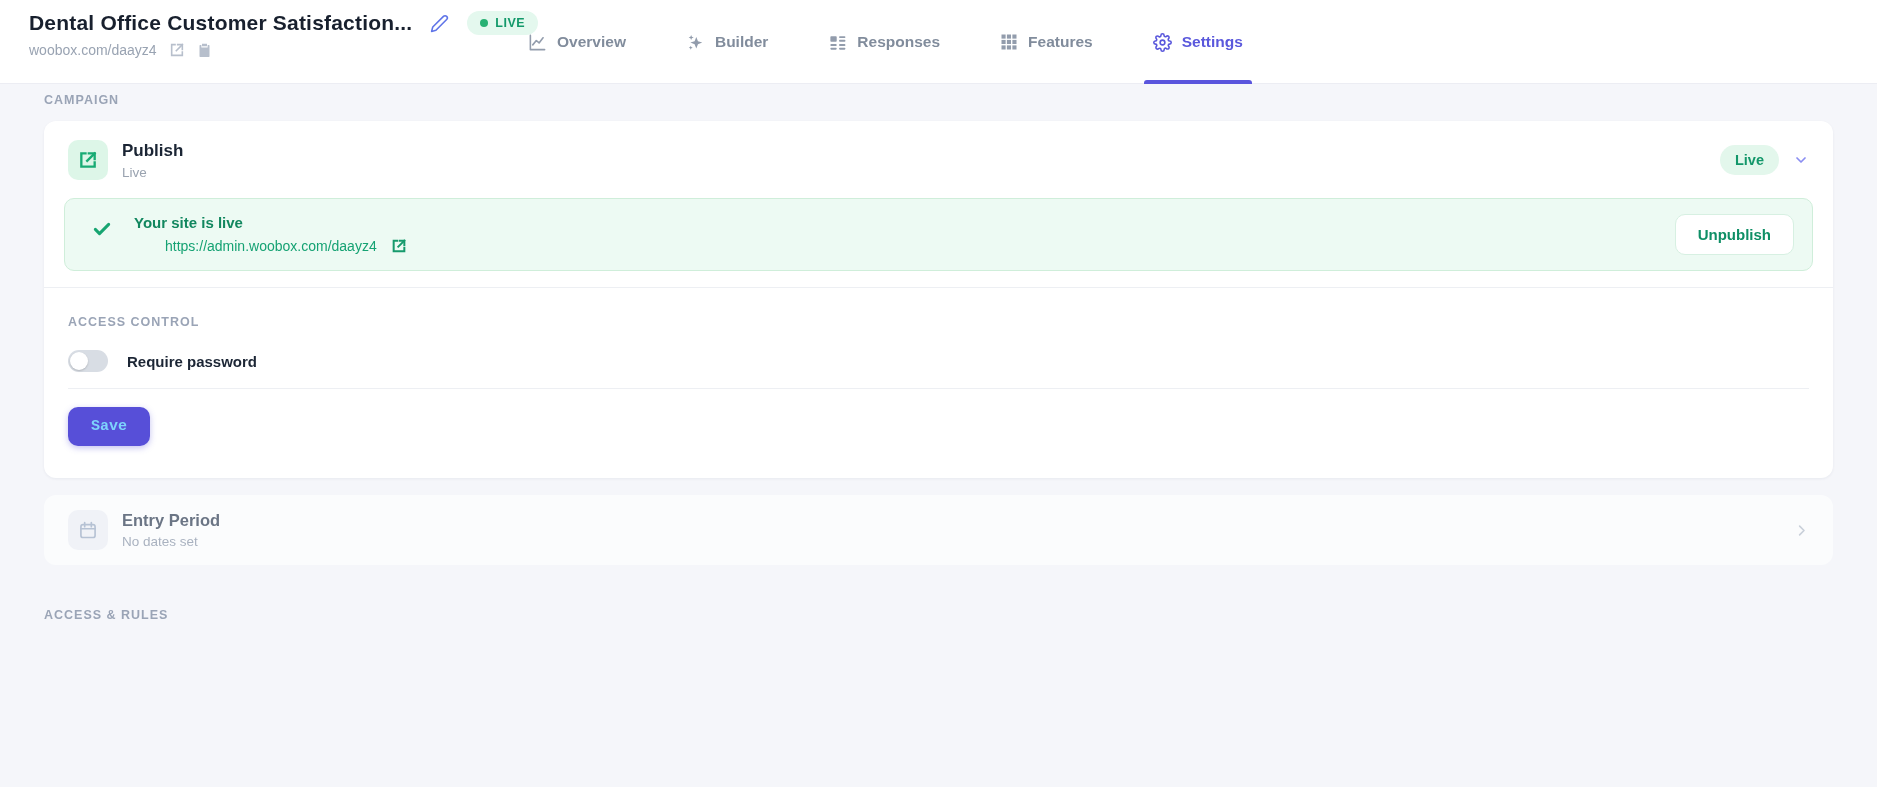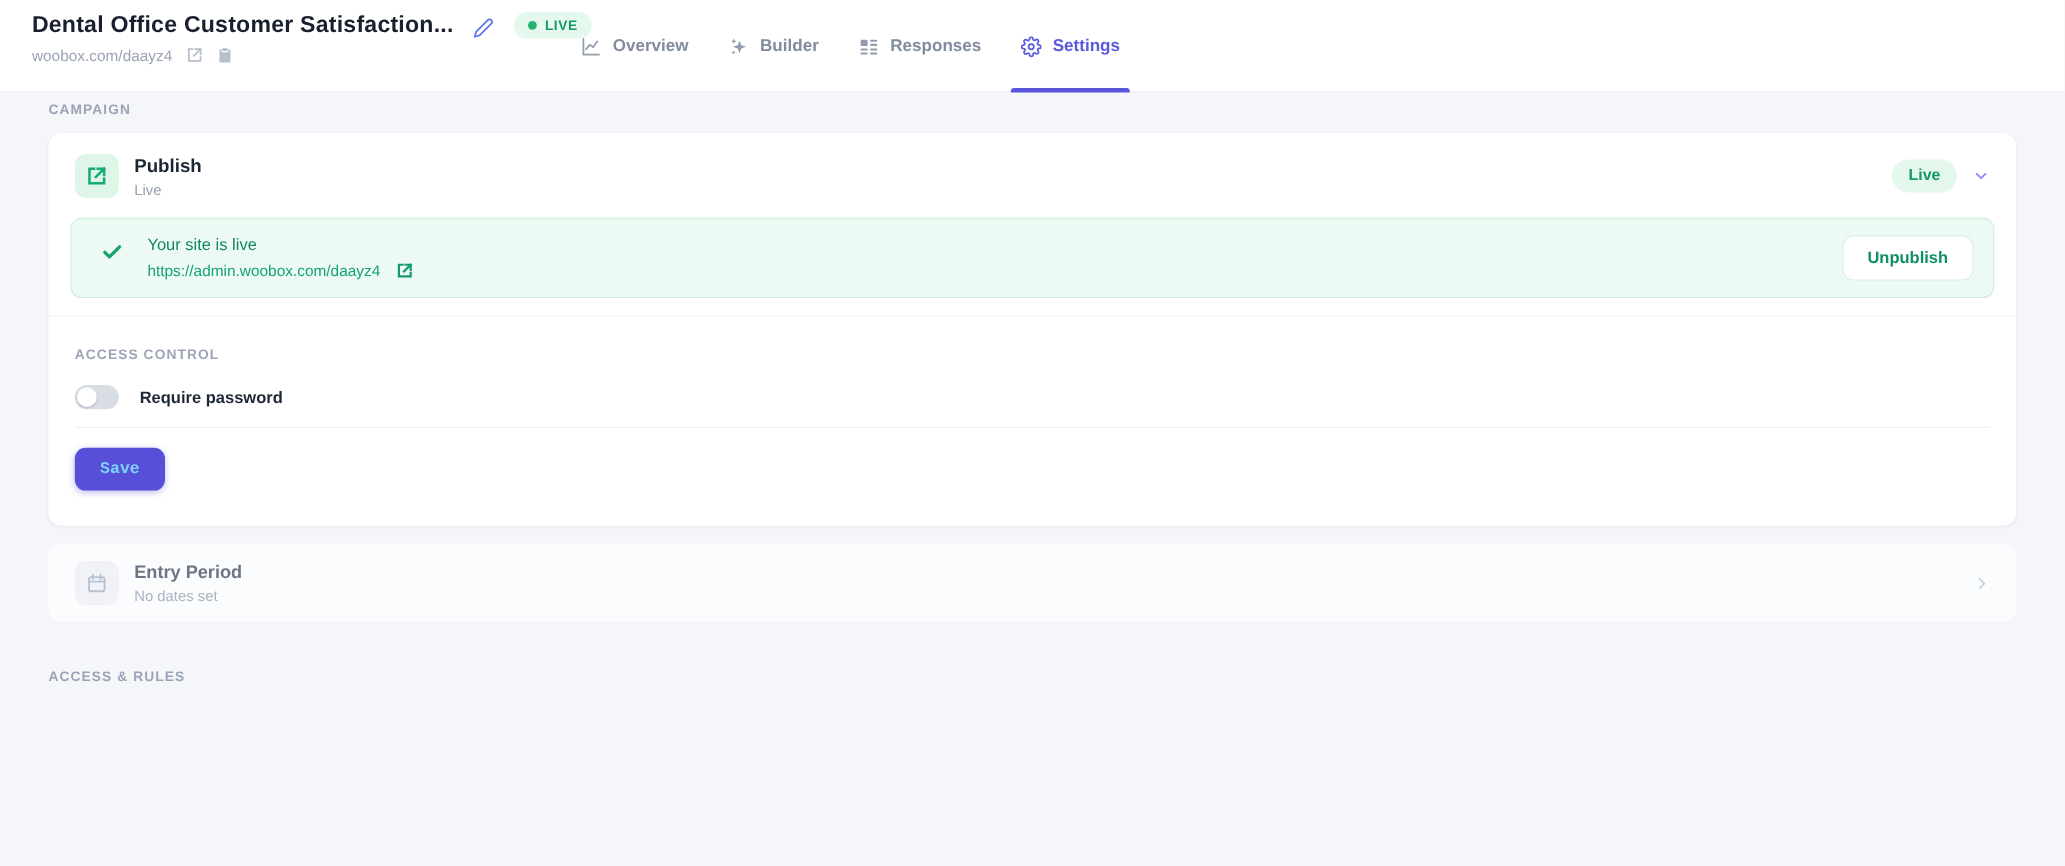--- a/index.html
+++ b/index.html
@@ -2,32 +2,32 @@
 <html><head>
 <meta charset="utf-8">
 <style>
   * { margin:0; padding:0; box-sizing:border-box; }
   html,body { width:1877px; height:787px; overflow:hidden; }
   body { font-family:"Liberation Sans", sans-serif; background:#f5f6fa; color:#1b2534; }
 
   
   .header { position:relative; height:84px; background:#fff; border-bottom:1px solid #ecedf3; }
   .title-block { position:absolute; left:29px; top:11px; }
-  .title-row { display:flex; align-items:flex-end; gap:18px; }
+  .title-row { display:flex; align-items:center; gap:18px; }
   .page-title { font-size:21px; font-weight:700; color:#18202e; letter-spacing:.2px; }
   .pencil { color:#5f74e8; display:flex; cursor:pointer; }
   .live-pill { display:flex; align-items:center; gap:7px; background:#e4f8ee; border-radius:14px; padding:5px 13px; }
   .live-dot { width:8px; height:8px; border-radius:50%; background:#27b173; }
   .live-pill span { font-size:12.5px; font-weight:700; color:#13996a; letter-spacing:.5px; }
   .url-row { display:flex; align-items:center; gap:12px; margin-top:7px; color:#99a3b2; }
   .url-text { font-size:14px; }
   .url-row .ic { color:#b7bfcc; display:flex; cursor:pointer; }
 
   
-  .nav { position:absolute; left:528px; top:0; height:84px; display:flex; align-items:flex-end; gap:36px; }
+  .nav { position:absolute; left:528px; top:0; height:84px; display:flex; align-items:flex-end; gap:60px; }
   .nav-item { position:relative; height:100%; display:flex; align-items:center; gap:10px; font-size:15.5px; font-weight:600; color:#818c9c; cursor:pointer; }
   .nav-item .nicon { display:flex; color:#929cac; }
   .nav-item.active { color:#5a58dc; }
   .nav-item.active .nicon { color:#5a58dc; }
   .nav-item.active .underline { position:absolute; left:-9px; right:-9px; bottom:0; height:4px; background:#5a55dd; border-radius:3px 3px 0 0; }
 
   
   .content { padding:0 44px; }
   .section-label { font-size:12.5px; font-weight:700; letter-spacing:1px; color:#9aa4b6; }
   .lbl-campaign { margin-top:9px; }
@@ -39,22 +39,22 @@
   .sq-icon { width:40px; height:40px; border-radius:10px; display:flex; align-items:center; justify-content:center; flex:0 0 auto; }
   .sq-green { background:#ddf6e8; color:#18ab74; }
   .row-texts { margin-left:14px; }
   .row-title { font-size:17px; font-weight:600; color:#1b2534; }
   .row-sub { font-size:13.5px; color:#9aa3b0; margin-top:4px; }
   .status-pill { margin-left:auto; background:#e3f7ec; color:#13976a; font-size:14.5px; font-weight:700; padding:7px 15px; border-radius:16px; }
   .chev-down { margin-left:14px; color:#8b8ef2; display:flex; cursor:pointer; }
 
   .alert { margin:2px 20px 0 20px; background:#edfaf3; border:1px solid #cfeeda; border-radius:10px; padding:15px 18px; display:flex; }
   .alert-check { color:#17a571; margin:5px 22px 0 9px; display:flex; }
-  .alert-title { font-size:15px; font-weight:400; color:#12875f; }
-  .alert-link { display:flex; align-items:center; gap:14px; margin-top:7px; color:#15a273; font-size:14px; cursor:pointer; text-decoration:none; }
+  .alert-title { font-size:15px; font-weight:700; color:#12875f; }
+  .alert-link { display:flex; align-items:center; gap:14px; margin-top:7px; color:#15a273; font-size:14px; cursor:pointer; text-decoration:none;margin-left:31px; }
   .alert-link .ic { display:flex; color:#169a6c; }
   .btn-unpublish { margin-left:auto; align-self:center; background:#fff; border:1px solid #d7f0e2; border-radius:10px; padding:11px 22px; font-size:15px; font-weight:700; color:#0f8f66; cursor:pointer; font-family:inherit; }
 
   .divider { height:1px; background:#edeff3; margin:16px 0 0 0; }
   .ac-block { padding:27px 24px 0 24px; }
   .toggle-row { display:flex; align-items:center; margin-top:21px;text-align:right; }
   .toggle { width:40px; height:22px; border-radius:11px; background:#d8dde4; position:relative; cursor:pointer; flex:0 0 auto; }
   .toggle .knob { position:absolute; left:2px; top:2px; width:18px; height:18px; border-radius:50%; background:#fff; box-shadow:0 1px 2px rgba(0,0,0,.18); }
   .toggle-label { margin-left:19px; font-size:15px; font-weight:600; color:#1c2635; }
   .btn-save { margin-top:18px; background:#574fd8; color:#7dd3fc; border:none; border-radius:10px; padding:11px 23px; font-size:15px; font-weight:700; cursor:pointer; box-shadow:0 2px 6px rgba(87,79,216,.35); font-family:Liberation Mono, monospace; }
@@ -134,20 +134,36 @@
             <rect x="14" y="4" width="8" height="2.4" rx="1"></rect>
             <rect x="14" y="8.6" width="8" height="2.4" rx="1"></rect>
             <rect x="3" y="14" width="8" height="2.4" rx="1"></rect>
             <rect x="14" y="14" width="8" height="2.4" rx="1"></rect>
             <rect x="3" y="18.6" width="8" height="2.4" rx="1"></rect>
             <rect x="14" y="18.6" width="8" height="2.4" rx="1"></rect>
           </svg>
       </span>
       <span>Responses</span>
     </div>
+    <div class="nav-item">
+      <span class="nicon">
+        <svg width="18" height="18" viewBox="0 0 24 24" fill="currentColor">
+            <rect x="2" y="2" width="5.5" height="5.5"></rect>
+            <rect x="9.2" y="2" width="5.5" height="5.5"></rect>
+            <rect x="16.5" y="2" width="5.5" height="5.5"></rect>
+            <rect x="2" y="9.2" width="5.5" height="5.5"></rect>
+            <rect x="9.2" y="9.2" width="5.5" height="5.5"></rect>
+            <rect x="16.5" y="9.2" width="5.5" height="5.5"></rect>
+            <rect x="2" y="16.5" width="5.5" height="5.5"></rect>
+            <rect x="9.2" y="16.5" width="5.5" height="5.5"></rect>
+            <rect x="16.5" y="16.5" width="5.5" height="5.5"></rect>
+          </svg>
+      </span>
+      <span>Features</span>
+    </div>
     <div class="nav-item active">
       <span class="nicon">
         <svg width="19" height="19" viewBox="0 0 24 24" fill="none" stroke="currentColor" stroke-width="2" stroke-linecap="round" stroke-linejoin="round">
             <circle cx="12" cy="12" r="3"></circle>
             <path d="M19.4 15a1.65 1.65 0 0 0 .33 1.82l.06.06a2 2 0 0 1 0 2.83 2 2 0 0 1-2.83 0l-.06-.06a1.65 1.65 0 0 0-1.82-.33 1.65 1.65 0 0 0-1 1.51V21a2 2 0 0 1-2 2 2 2 0 0 1-2-2v-.09A1.65 1.65 0 0 0 9 19.4a1.65 1.65 0 0 0-1.82.33l-.06.06a2 2 0 0 1-2.83 0 2 2 0 0 1 0-2.83l.06-.06a1.65 1.65 0 0 0 .33-1.82 1.65 1.65 0 0 0-1.51-1H3a2 2 0 0 1-2-2 2 2 0 0 1 2-2h.09A1.65 1.65 0 0 0 4.6 9a1.65 1.65 0 0 0-.33-1.82l-.06-.06a2 2 0 0 1 0-2.83 2 2 0 0 1 2.83 0l.06.06a1.65 1.65 0 0 0 1.82.33H9a1.65 1.65 0 0 0 1-1.51V3a2 2 0 0 1 2-2 2 2 0 0 1 2 2v.09a1.65 1.65 0 0 0 1 1.51 1.65 1.65 0 0 0 1.82-.33l.06-.06a2 2 0 0 1 2.83 0 2 2 0 0 1 0 2.83l-.06.06a1.65 1.65 0 0 0-.33 1.82V9a1.65 1.65 0 0 0 1.51 1H21a2 2 0 0 1 2 2 2 2 0 0 1-2 2h-.09a1.65 1.65 0 0 0-1.51 1z"></path>
           </svg>
       </span>
       <span>Settings</span>
       <span class="underline"></span>
     </div>

